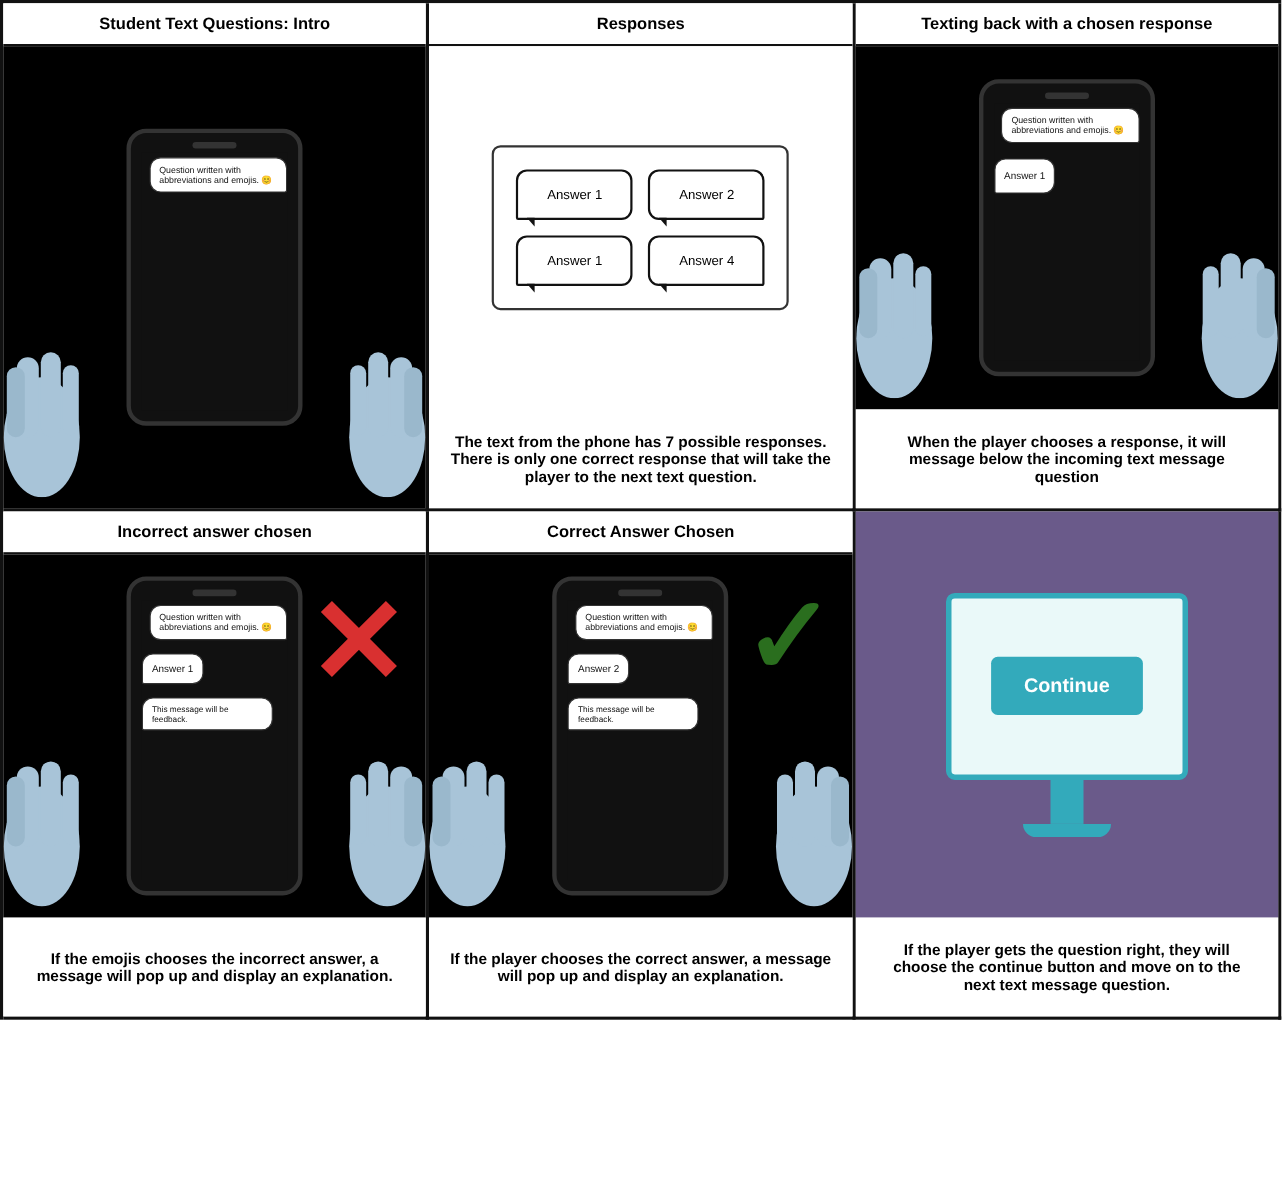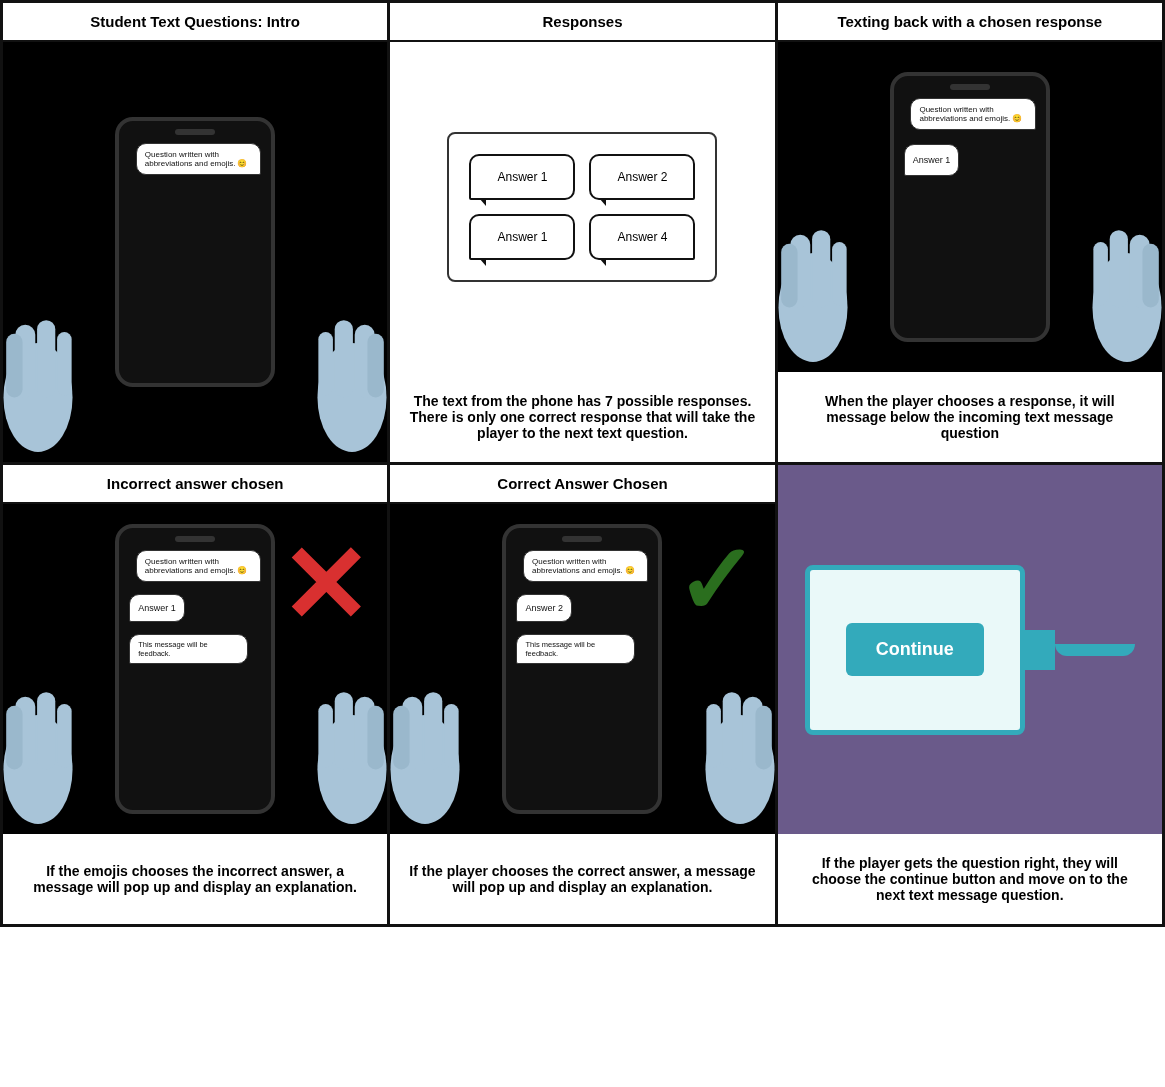--- a/index.html
+++ b/index.html
@@ -184,21 +184,21 @@
       font-size: 90px;
       color: #2a7a2a;
       font-weight: 900;
       z-index: 5;
       line-height: 1;
     }
 
     
     .monitor-wrap {
       display: flex;
-      flex-direction: row;
+      flex-direction: column;
       align-items: center;
       justify-content: center;
     }
     .monitor-frame {
       width: 220px;
       height: 170px;
       border: 5px solid #3ab;
       border-radius: 8px;
       background: #eaf9f9;
       display: flex;

